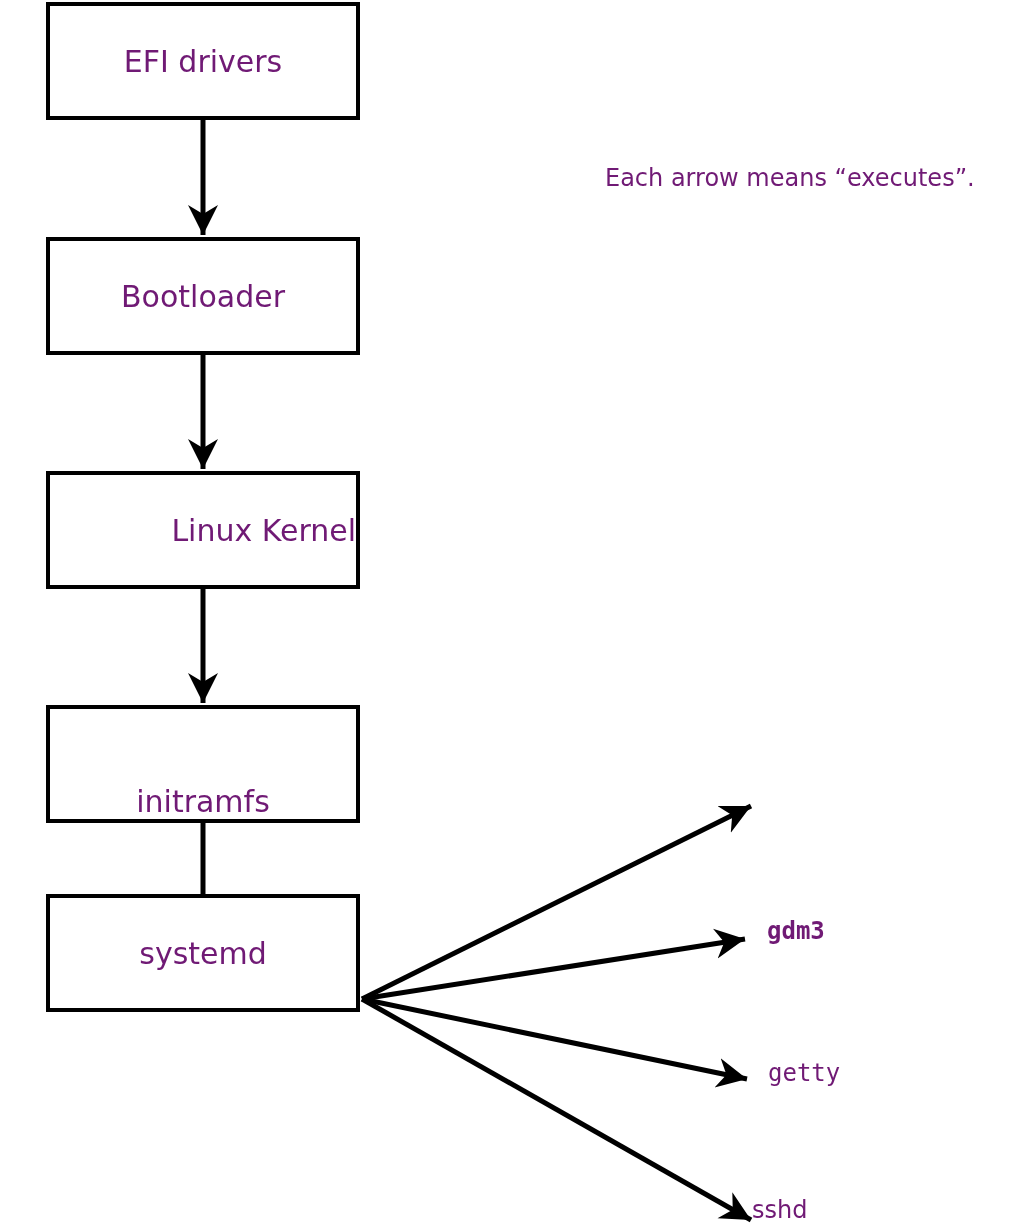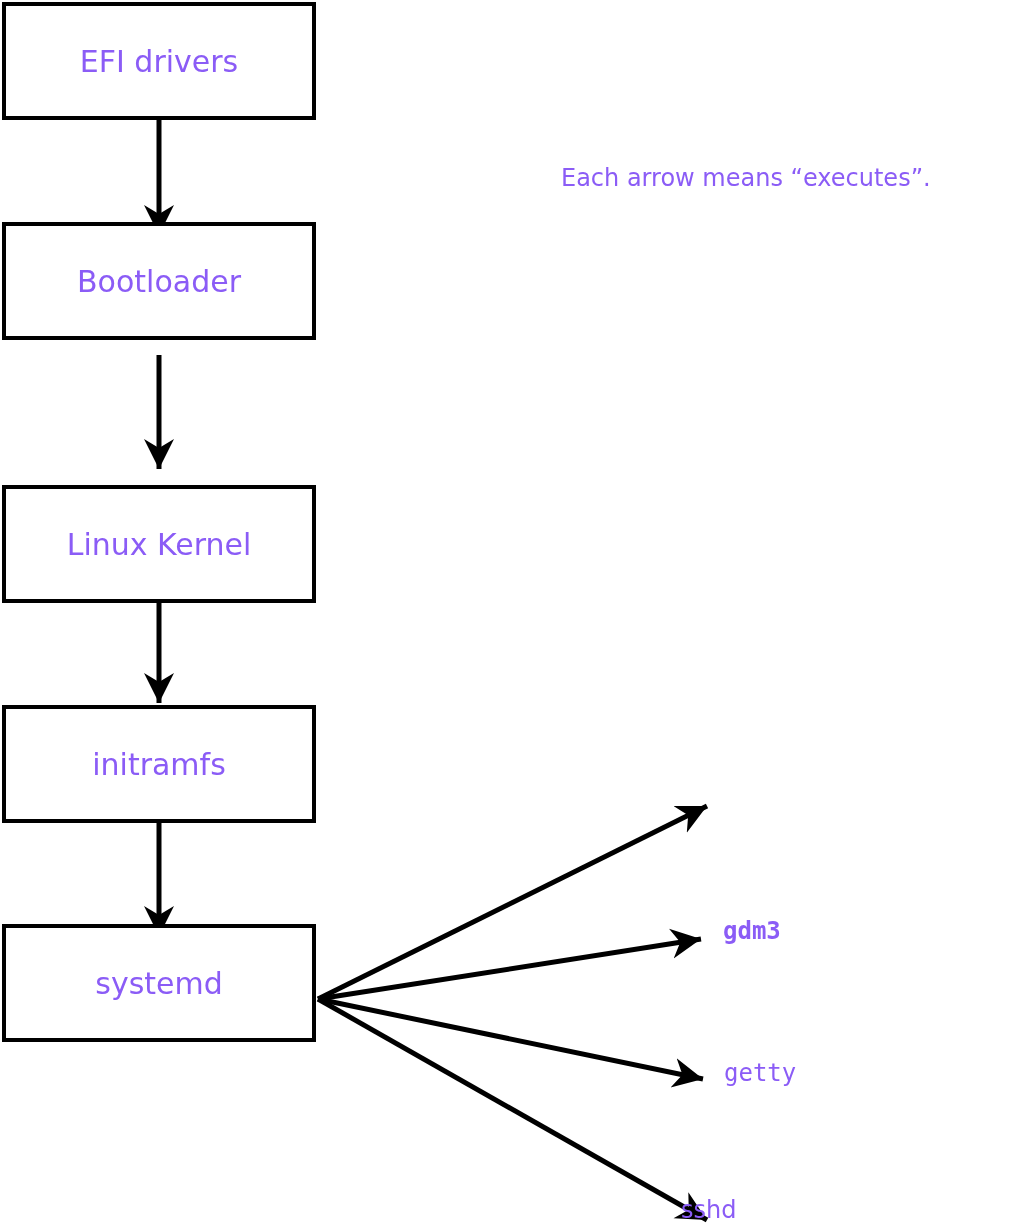--- a/index.html
+++ b/index.html
@@ -7,21 +7,22 @@
     padding: 0;
     background: #ffffff;
   }
   .canvas {
     position: relative;
     width: 940px;
     height: 1230px;
     background: #ffffff;
     overflow: hidden;
     font-family: "DejaVu Sans", sans-serif;
-    color: #8b5cf6;
+    color: #701a75;
+    margin-left: 44px;
   }
   .arrows-layer {
     position: absolute;
     top: 0;
     left: 0;
     width: 1023px;
     height: 1230px;
   }
   .arrows-layer line {
     stroke: #000000;
@@ -35,43 +36,43 @@
     box-sizing: border-box;
     border: 4px solid #000000;
     background: #ffffff;
     display: flex;
     align-items: center;
     justify-content: center;
     font-size: 30px;
     white-space: nowrap;
   }
   .node-1 { top: 2px; }
-  .node-2 { top: 222px; }
-  .node-3 { top: 485px; }
-  .node-4 { top: 705px; }
-  .node-5 { top: 924px; }
+  .node-2 { top: 237px; }
+  .node-3 { top: 471px; justify-content: flex-end; }
+  .node-4 { top: 705px; align-items: flex-end; }
+  .node-5 { top: 894px; }
   .floating-label {
     position: absolute;
     height: 40px;
     display: flex;
     align-items: center;
     white-space: nowrap;
     font-size: 24px;
   }
   .note {
     left: 561px;
     top: 158px;
   }
   .mono {
     font-family: "DejaVu Sans Mono", monospace;
   }
   .leaf-1 { left: 724px; top: 772px; }
   .leaf-2 { left: 723px; top: 911px; font-weight: bold; }
   .leaf-3 { left: 724px; top: 1053px; text-align: right; }
-  .leaf-4 { left: 681px; top: 1190px; }
+  .leaf-4 { left: 708px; top: 1190px; }
 </style>
 </head>
 <body>
 
 <div class="canvas">
 
   <svg class="arrows-layer" width="1023" height="1230" viewBox="0 0 1023 1230" xmlns="http://www.w3.org/2000/svg">
     <defs>
       <marker id="ah" viewBox="0 0 30 34" refX="30" refY="17" markerWidth="30" markerHeight="34" markerUnits="userSpaceOnUse" orient="auto">
         <path d="M0,2 L30,17 L0,32 L9,17 Z" fill="#000000"></path>

